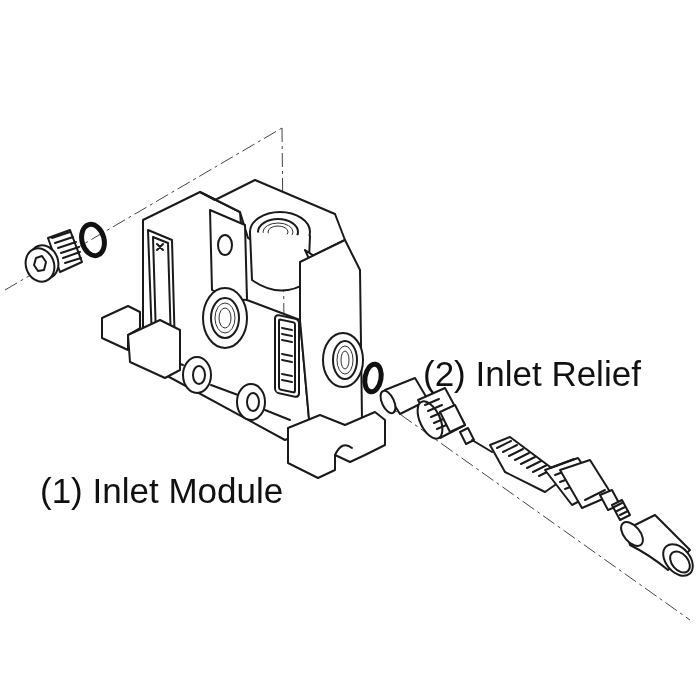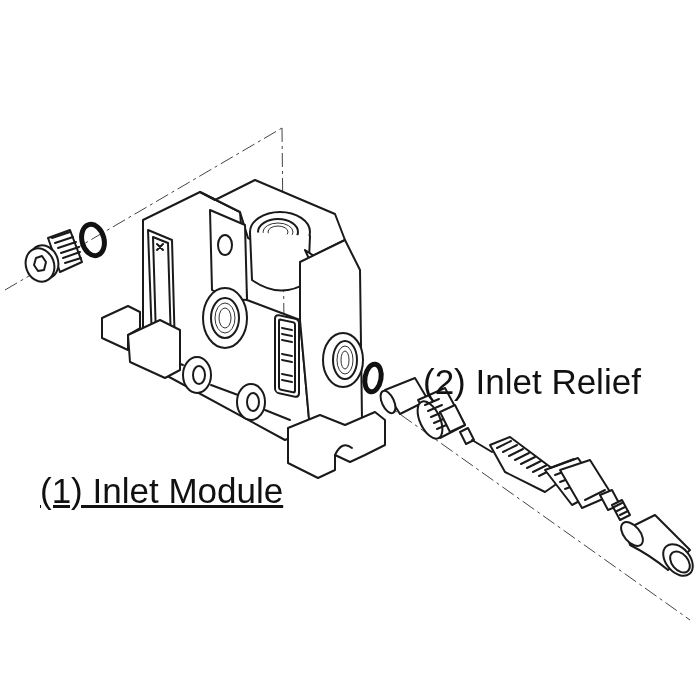--- a/index.html
+++ b/index.html
@@ -7,22 +7,22 @@
     #canvas { position: absolute; left: 0; top: 0; width: 700px; height: 700px; }
     .label {
       position: absolute;
       font-family: "Liberation Sans", sans-serif;
       color: #111111;
       font-size: 35px;
       line-height: 1;
       white-space: nowrap;
       letter-spacing: 0px;
     }
-    #label-relief { left: 423px; top: 364px; }
-    #label-module { left: 40px; top: 473px; text-decoration: underline; }
+    #label-relief { left: 423px; top: 356px; }
+    #label-module { left: 40px; top: 473px; }
     svg .ln { fill: #ffffff; stroke: #1a1a1a; stroke-width: 2; stroke-linejoin: round; stroke-linecap: round; }
     svg .nf { fill: none; stroke: #1a1a1a; stroke-width: 2; stroke-linejoin: round; stroke-linecap: round; }
     svg .thin { fill: none; stroke: #333; stroke-width: 1; }
     svg .dash { fill: none; stroke: #444; stroke-width: 1; stroke-dasharray: 14 4 3 4; }
     svg .oring { fill: none; stroke: #111; stroke-width: 5; }
   </style>
 </head>
 <body>
 
 <svg id="canvas" viewBox="0 0 700 700" xmlns="http://www.w3.org/2000/svg">

